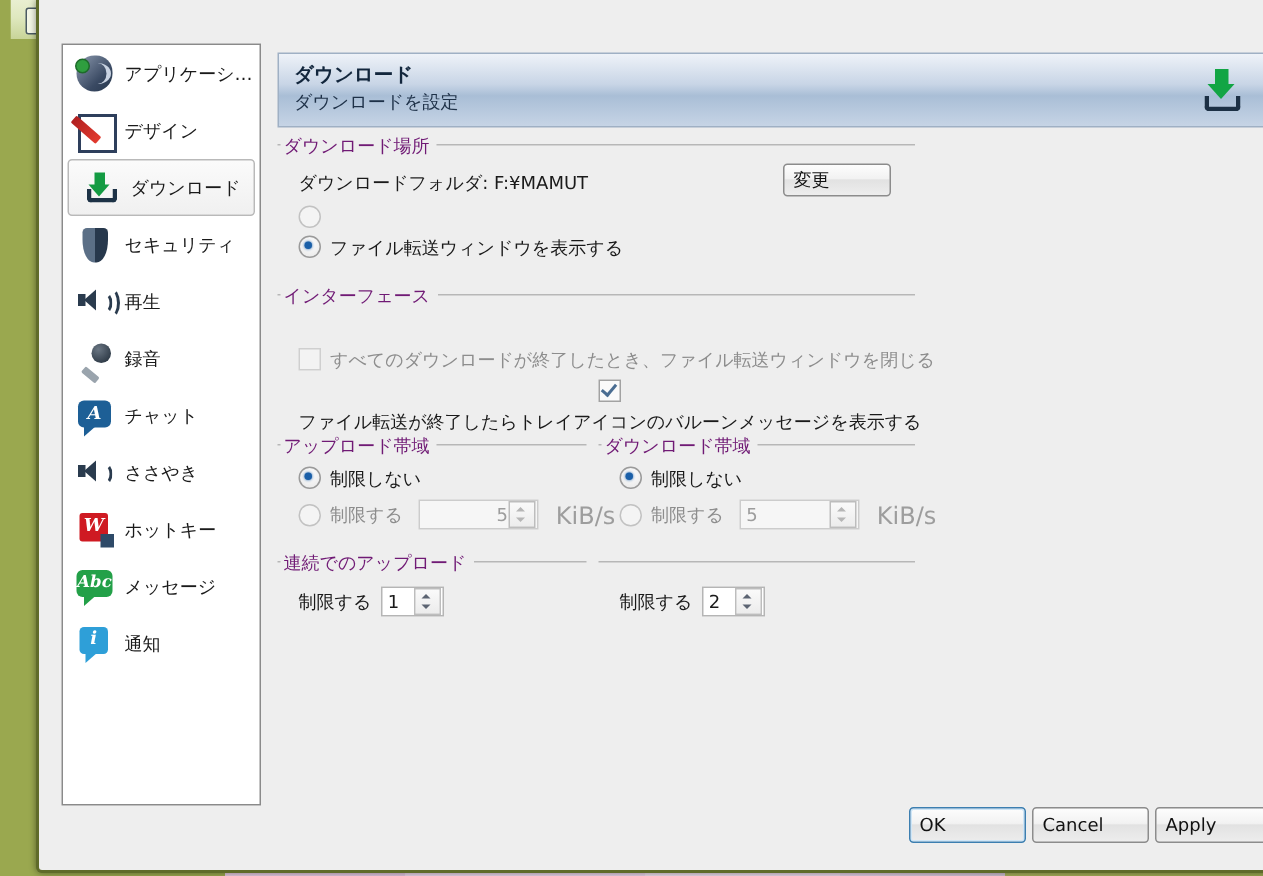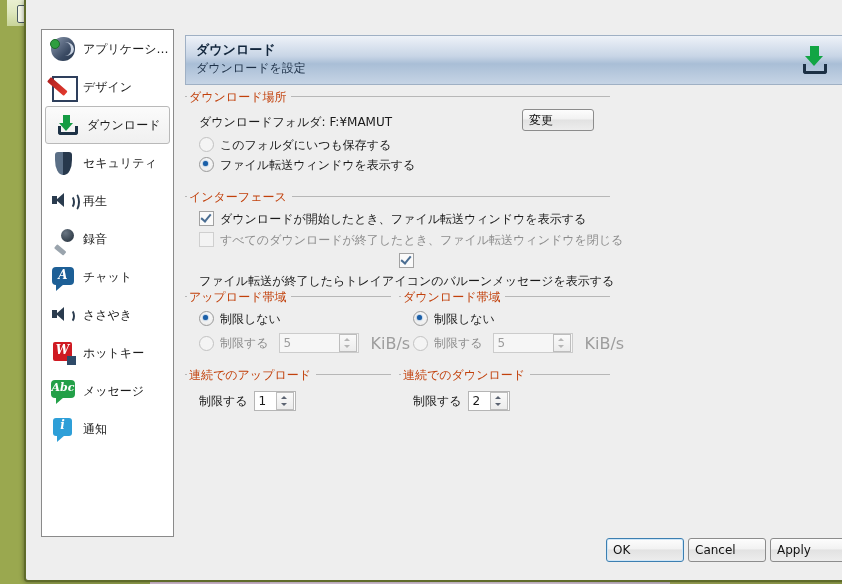--- a/index.html
+++ b/index.html
@@ -109,21 +109,21 @@
   #banner-ico{position:absolute;right:18px;top:10px;width:26px;height:28px;}
   #banner-ico .arw{position:absolute;left:8px;top:0;width:9px;height:12px;background:#12a544;}
   #banner-ico .arwh{position:absolute;left:3px;top:10px;width:0;height:0;border-left:9px solid transparent;
     border-right:9px solid transparent;border-top:10px solid #12a544;}
   #banner-ico .tray{position:absolute;left:1px;bottom:0;width:18px;height:7px;
     border:3px solid #1c3045;border-top:none;border-radius:0 0 3px 3px;}
   
   .group{position:absolute;}
   .group > .g-line{position:absolute;left:0;right:0;top:7px;border-top:1px solid #b7b7b7;}
   .group > .g-title{position:absolute;left:2px;top:0;background:#eeeeee;padding:0 5px 0 2px;
-    font-size:12px;color:#c2410c;white-space:nowrap;}
+    font-size:12px;color:#701a75;white-space:nowrap;}
   
   .rad{position:relative;display:inline-block;width:13px;height:13px;border-radius:50%;
     border:1px solid #9a9a9a;background:radial-gradient(circle at 50% 35%,#ffffff,#e6e6e6);vertical-align:-2px;}
   .rad.on::after{content:"";position:absolute;left:3px;top:3px;width:5px;height:5px;border-radius:50%;
     background:#1a5fa8;box-shadow:0 0 2px #1a5fa8;}
   .rad.dim{border-color:#c2c2c2;background:#f4f4f4;}
   .chk{position:relative;display:inline-block;width:13px;height:13px;border:1px solid #a2a2a2;
     background:#fafafa;vertical-align:-2px;}
   .chk.on::after{content:"";position:absolute;left:3px;top:0px;width:4px;height:8px;
     border:solid #4a6d92;border-width:0 2px 2px 0;transform:rotate(40deg);}
@@ -286,46 +286,41 @@
       </div>
     </div>
 
     <div class="group" style="left:6px;top:60px;width:425px;height:78px;">
       <div class="g-line"></div>
       <div class="g-title">ダウンロード場所</div>
       <div class="textline" style="left:14px;top:25px;">ダウンロードフォルダ:  F:¥MAMUT</div>
       <button class="btn" style="position:absolute;left:337px;top:20px;width:72px;height:22px;">変更</button>
       <div class="optrow" style="left:14px;top:48px;">
         <span class="rad dim"></span>
-        <span class="lbl">このフォルダにいつも保存する</span>
       </div>
       <div class="optrow" style="left:14px;top:68px;">
         <span class="rad on"></span>
         <span class="lbl">ファイル転送ウィンドウを表示する</span>
       </div>
     </div>
 
     <div class="group" style="left:6px;top:160px;width:425px;height:80px;">
       <div class="g-line"></div>
       <div class="g-title">インターフェース</div>
-      <div class="optrow" style="left:14px;top:22px;">
-        <span class="chk on"></span>
-        <span class="lbl">ダウンロードが開始したとき、ファイル転送ウィンドウを表示する</span>
-      </div>
       <div class="optrow dim" style="left:14px;top:43px;">
         <span class="chk dim"></span>
         <span class="lbl">すべてのダウンロードが終了したとき、ファイル転送ウィンドウを閉じる</span>
       </div>
       <div class="optrow" style="left:14px;top:64px;flex-direction:column;">
         <span class="chk on"></span>
         <span class="lbl">ファイル転送が終了したらトレイアイコンのバルーンメッセージを表示する</span>
       </div>
     </div>
 
-    <div class="group" style="left:6px;top:260px;width:206px;height:62px;">
+    <div class="group" style="left:6px;top:260px;width:206px;height:62px;text-align:right;">
       <div class="g-line"></div>
       <div class="g-title">アップロード帯域</div>
       <div class="optrow" style="left:14px;top:22px;">
         <span class="rad on"></span>
         <span class="lbl">制限しない</span>
       </div>
       <div class="optrow dim" style="left:14px;top:44px;">
         <span class="rad dim"></span>
         <span class="lbl">制限する</span>
         <span class="spin dim" style="margin-left:4px;">
@@ -361,21 +356,20 @@
         <span class="lbl">制限する</span>
         <span class="spin small">
           <span class="val">1</span>
           <span class="arrows"></span>
         </span>
       </div>
     </div>
 
     <div class="group" style="left:220px;top:338px;width:211px;height:44px;">
       <div class="g-line"></div>
-      <div class="g-title">連続でのダウンロード</div>
       <div class="optrow" style="left:14px;top:24px;">
         <span class="lbl">制限する</span>
         <span class="spin small">
           <span class="val">2</span>
           <span class="arrows"></span>
         </span>
       </div>
     </div>
 
   </div>

